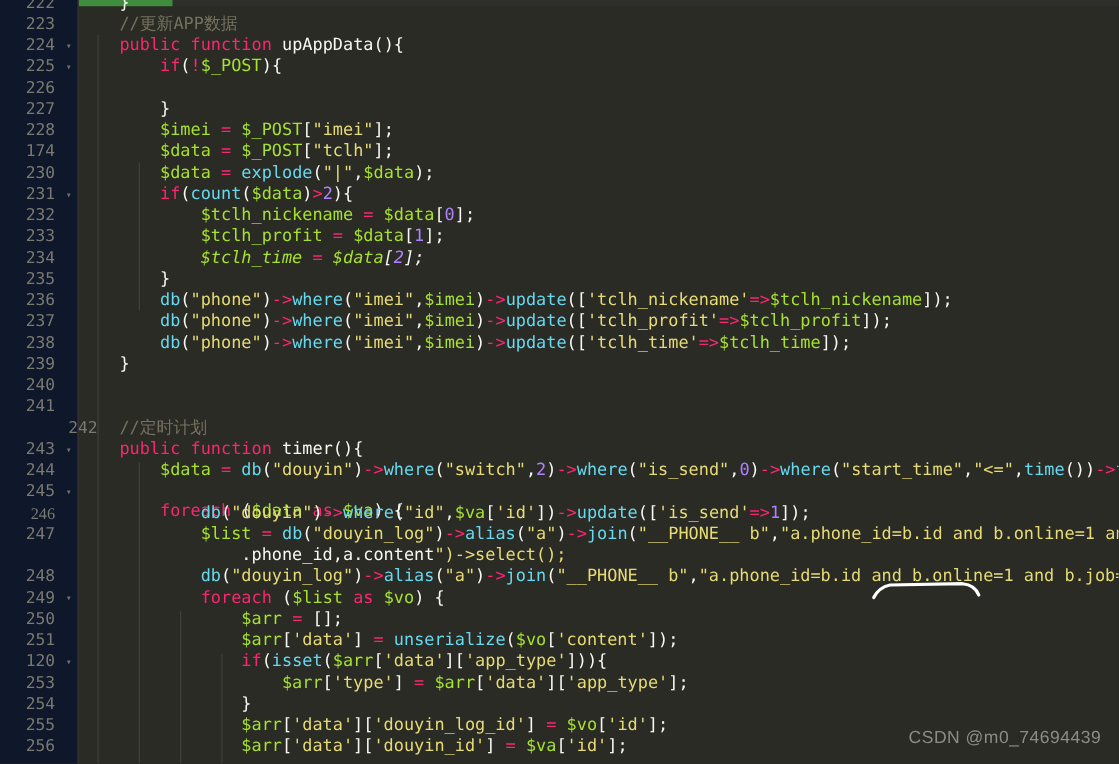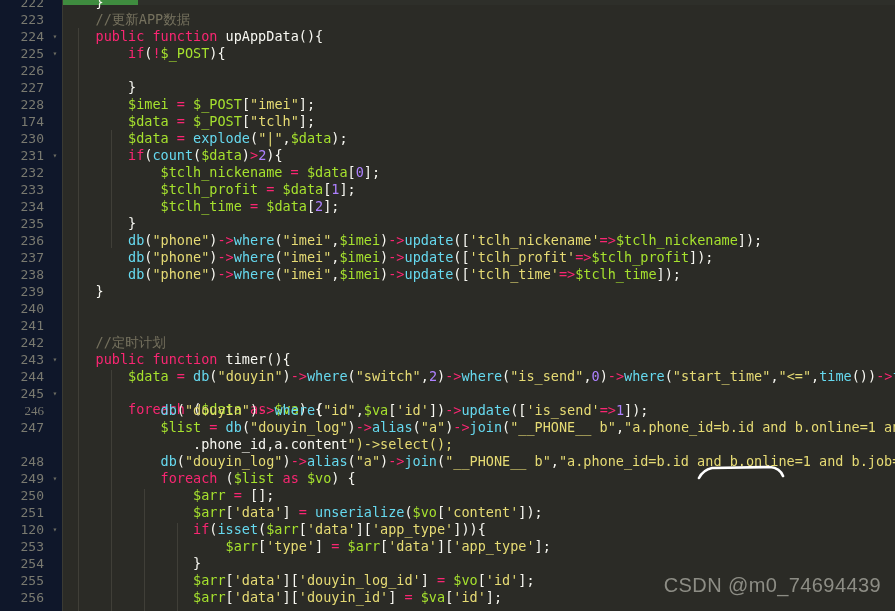--- a/index.html
+++ b/index.html
@@ -108,21 +108,21 @@
     position: absolute;
     pointer-events: none;
   }
 
   
   #watermark {
     position: absolute;
     right: 14px;
     bottom: 14px;
     color: #8d8d85;
-    font-size: 20px;
+    font-size: 14px;
     font-family: "Liberation Sans", sans-serif;
     letter-spacing: 0.4px;
   }
 </style>
 </head>
 <body>
 
 <div id="editor">
 
   <div id="topbar">
@@ -146,21 +146,21 @@
       <div class="ln" style="top: 164px;">232</div>
       <div class="ln" style="top: 181px;">233</div>
       <div class="ln" style="top: 198px;">234</div>
       <div class="ln" style="top: 215px;">235</div>
       <div class="ln" style="top: 232px;">236</div>
       <div class="ln" style="top: 249px;">237</div>
       <div class="ln" style="top: 266px;">238</div>
       <div class="ln" style="top: 283px;">239</div>
       <div class="ln" style="top: 300px;">240</div>
       <div class="ln" style="top: 317px;">241</div>
-      <div class="ln" style="top: 334px;">242</div>
+      <div class="ln" style="top: 334px; padding-left: 34px;">242</div>
       <div class="ln" style="top: 351px;">243</div>
       <div class="fold" style="top: 351px;">▾</div>
       <div class="ln" style="top: 368px;">244</div>
       <div class="ln" style="top: 385px;">245</div>
       <div class="fold" style="top: 385px;">▾</div>
       <div class="ln" style="top: 402px; font-family: Liberation Serif, serif;">246</div>
       <div class="ln" style="top: 419px;">247</div>
       <div class="ln" style="top: 453px;">248</div>
       <div class="ln" style="top: 470px;">249</div>
       <div class="fold" style="top: 470px;">▾</div>
@@ -179,21 +179,21 @@
       <div class="row" style="top: 11px;"><span class="cmt">    //更新APP数据</span></div>
       <div class="row" style="top: 28px;">    <span class="kw">public</span> <span class="kw">function</span> <span class="fn">upAppData</span><span class="pun">(</span><span class="pun">)</span><span class="pun">{</span></div>
       <div class="row" style="top: 45px;">        <span class="kw">if</span><span class="pun">(</span><span class="op">!</span><span class="var">$_POST</span><span class="pun">)</span><span class="pun">{</span></div>
       <div class="row" style="top: 79px;">        <span class="pun">}</span></div>
       <div class="row" style="top: 96px;">        <span class="var">$imei</span> <span class="op">=</span> <span class="var">$_POST</span><span class="pun">[</span><span class="str">"imei"</span><span class="pun">]</span><span class="pun">;</span></div>
       <div class="row" style="top: 113px;">        <span class="var">$data</span> <span class="op">=</span> <span class="var">$_POST</span><span class="pun">[</span><span class="str">"tclh"</span><span class="pun">]</span><span class="pun">;</span></div>
       <div class="row" style="top: 130px;">        <span class="var">$data</span> <span class="op">=</span> <span class="bif">explode</span><span class="pun">(</span><span class="str">"|"</span><span class="pun">,</span><span class="var">$data</span><span class="pun">)</span><span class="pun">;</span></div>
       <div class="row" style="top: 147px;">        <span class="kw">if</span><span class="pun">(</span><span class="bif">count</span><span class="pun">(</span><span class="var">$data</span><span class="pun">)</span><span class="op">&gt;</span><span class="num">2</span><span class="pun">)</span><span class="pun">{</span></div>
       <div class="row" style="top: 164px;">            <span class="var">$tclh_nickename</span> <span class="op">=</span> <span class="var">$data</span><span class="pun">[</span><span class="num">0</span><span class="pun">]</span><span class="pun">;</span></div>
       <div class="row" style="top: 181px;">            <span class="var">$tclh_profit</span> <span class="op">=</span> <span class="var">$data</span><span class="pun">[</span><span class="num">1</span><span class="pun">]</span><span class="pun">;</span></div>
-      <div class="row" style="top: 198px;">            <span class="var">$tclh_time</span> <span class="op">=</span> <span class="var">$data</span><span class="pun">[</span><span class="num">2</span><span class="pun">]</span><span class="pun">;</span></div>
+      <div class="row" style="top: 198px; font-style: italic;">            <span class="var">$tclh_time</span> <span class="op">=</span> <span class="var">$data</span><span class="pun">[</span><span class="num">2</span><span class="pun">]</span><span class="pun">;</span></div>
       <div class="row" style="top: 215px;">        <span class="pun">}</span></div>
       <div class="row" style="top: 232px;">        <span class="bif">db</span><span class="pun">(</span><span class="str">"phone"</span><span class="pun">)</span><span class="op">-&gt;</span><span class="bif">where</span><span class="pun">(</span><span class="str">"imei"</span><span class="pun">,</span><span class="var">$imei</span><span class="pun">)</span><span class="op">-&gt;</span><span class="bif">update</span><span class="pun">(</span><span class="pun">[</span><span class="str">'tclh_nickename'</span><span class="op">=&gt;</span><span class="var">$tclh_nickename</span><span class="pun">]</span><span class="pun">)</span><span class="pun">;</span></div>
       <div class="row" style="top: 249px;">        <span class="bif">db</span><span class="pun">(</span><span class="str">"phone"</span><span class="pun">)</span><span class="op">-&gt;</span><span class="bif">where</span><span class="pun">(</span><span class="str">"imei"</span><span class="pun">,</span><span class="var">$imei</span><span class="pun">)</span><span class="op">-&gt;</span><span class="bif">update</span><span class="pun">(</span><span class="pun">[</span><span class="str">'tclh_profit'</span><span class="op">=&gt;</span><span class="var">$tclh_profit</span><span class="pun">]</span><span class="pun">)</span><span class="pun">;</span></div>
       <div class="row" style="top: 266px;">        <span class="bif">db</span><span class="pun">(</span><span class="str">"phone"</span><span class="pun">)</span><span class="op">-&gt;</span><span class="bif">where</span><span class="pun">(</span><span class="str">"imei"</span><span class="pun">,</span><span class="var">$imei</span><span class="pun">)</span><span class="op">-&gt;</span><span class="bif">update</span><span class="pun">(</span><span class="pun">[</span><span class="str">'tclh_time'</span><span class="op">=&gt;</span><span class="var">$tclh_time</span><span class="pun">]</span><span class="pun">)</span><span class="pun">;</span></div>
       <div class="row" style="top: 283px;">    <span class="pun">}</span></div>
       <div class="row" style="top: 300px;"></div>
       <div class="row" style="top: 317px;"></div>
       <div class="row" style="top: 334px;"><span class="cmt">    //定时计划</span></div>
       <div class="row" style="top: 351px;">    <span class="kw">public</span> <span class="kw">function</span> <span class="fn">timer</span><span class="pun">(</span><span class="pun">)</span><span class="pun">{</span></div>
       <div class="row" style="top: 368px;">        <span class="var">$data</span> <span class="op">=</span> <span class="bif">db</span><span class="pun">(</span><span class="str">"douyin"</span><span class="pun">)</span><span class="op">-&gt;</span><span class="bif">where</span><span class="pun">(</span><span class="str">"switch"</span><span class="pun">,</span><span class="num">2</span><span class="pun">)</span><span class="op">-&gt;</span><span class="bif">where</span><span class="pun">(</span><span class="str">"is_send"</span><span class="pun">,</span><span class="num">0</span><span class="pun">)</span><span class="op">-&gt;</span><span class="bif">where</span><span class="pun">(</span><span class="str">"start_time"</span><span class="pun">,</span><span class="str">"&lt;="</span><span class="pun">,</span><span class="bif">time</span><span class="pun">(</span><span class="pun">)</span><span class="pun">)</span><span class="op">-&gt;</span><span class="bif">field</span></div>

